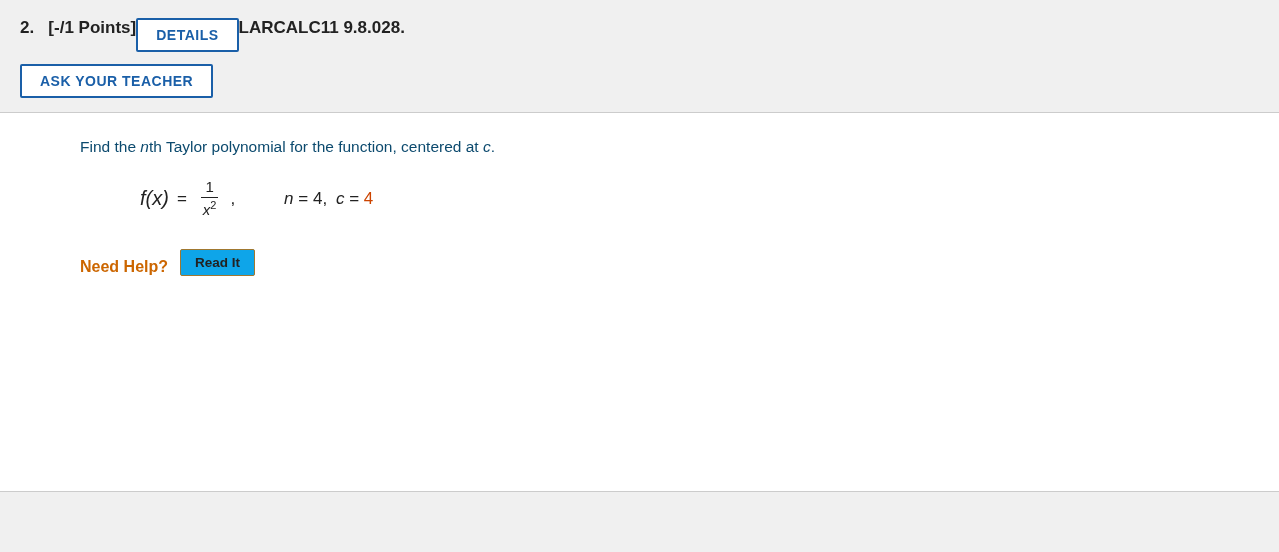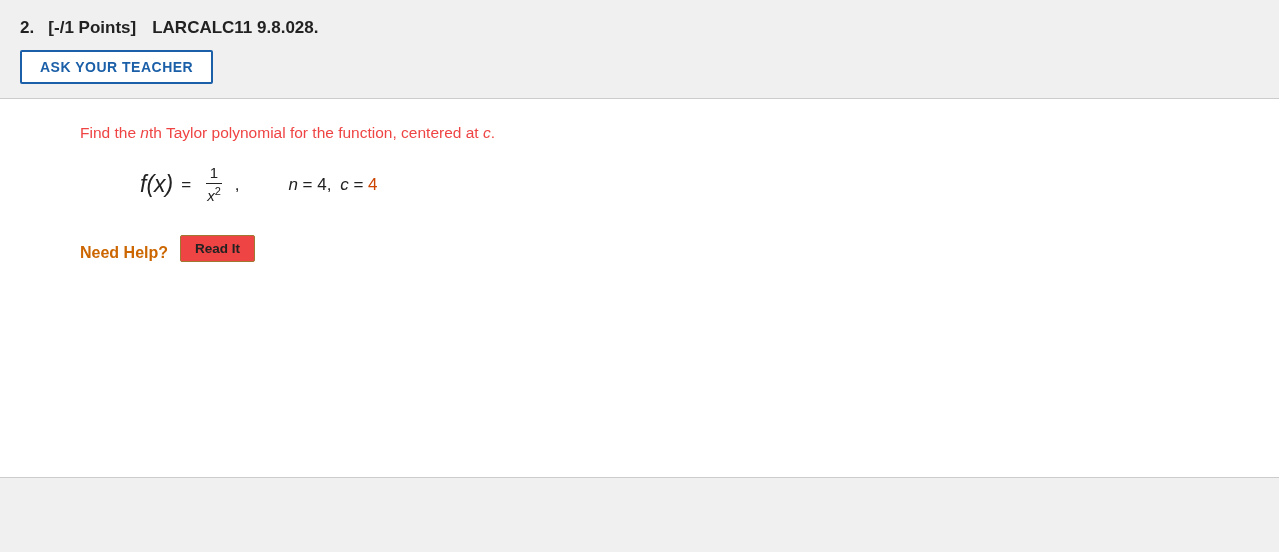--- a/index.html
+++ b/index.html
@@ -19,21 +19,20 @@
       background: #f0f0f0;
       padding: 18px 20px 14px 20px;
       display: flex;
       flex-direction: column;
       gap: 12px;
     }
 
     .header-row1 {
       display: flex;
       align-items: flex-start;
-      gap: 16px;
     }
 
     .problem-label {
       font-weight: bold;
       font-size: 17px;
       color: #222;
       white-space: nowrap;
     }
 
     .btn-outline {
@@ -64,42 +63,42 @@
       background: white;
       margin: 0;
       padding: 22px 30px 30px 80px;
       border-top: 1px solid #ccc;
       border-bottom: 1px solid #ccc;
       min-height: 380px;
     }
 
     .problem-text {
       font-size: 15.5px;
-      color: #ef4444;
+      color: #0c4a6e;
       margin-bottom: 20px;
       line-height: 1.5;
     }
 
     .problem-text em {
       font-style: italic;
     }
 
     .formula-area {
       font-size: 16px;
       color: #222;
       margin-bottom: 30px;
       margin-left: 60px;
       display: flex;
       align-items: center;
       gap: 0;
     }
 
     .formula-f {
       font-style: italic;
-      font-size: 23px;
+      font-size: 20px;
     }
 
     .fraction {
       display: inline-flex;
       flex-direction: column;
       align-items: center;
       margin: 0 4px;
       vertical-align: middle;
     }
 
@@ -161,40 +160,41 @@
       margin-top: 10px;
     }
 
     .need-help-label {
       color: #cc6600;
       font-weight: bold;
       font-size: 16px;
     }
 
     .btn-read-it {
-      background: #ef4444;
+      background: #0ea5e9;
       border: 1.5px solid #a07830;
       color: #222;
       font-size: 13.5px;
       font-weight: bold;
       padding: 5px 14px;
       cursor: pointer;
       border-radius: 2px;
     }
   </style>
 </head>
 <body>
 
 <div class="header-bar">
   <div class="header-row1">
     <span class="problem-label">
       <span>2.</span>
       &nbsp;
       <span>[-/1 Points]</span>
     </span>
+    <button class="btn-outline">DETAILS</button>
     <span class="problem-code">LARCALC11 9.8.028.</span>
   </div>
   <div class="header-row2">
     <button class="btn-outline">ASK YOUR TEACHER</button>
   </div>
 </div>
 
 <div class="content-area">
   <p class="problem-text">
     Find the <em>n</em>th Taylor polynomial for the function, centered at <em>c</em>.

